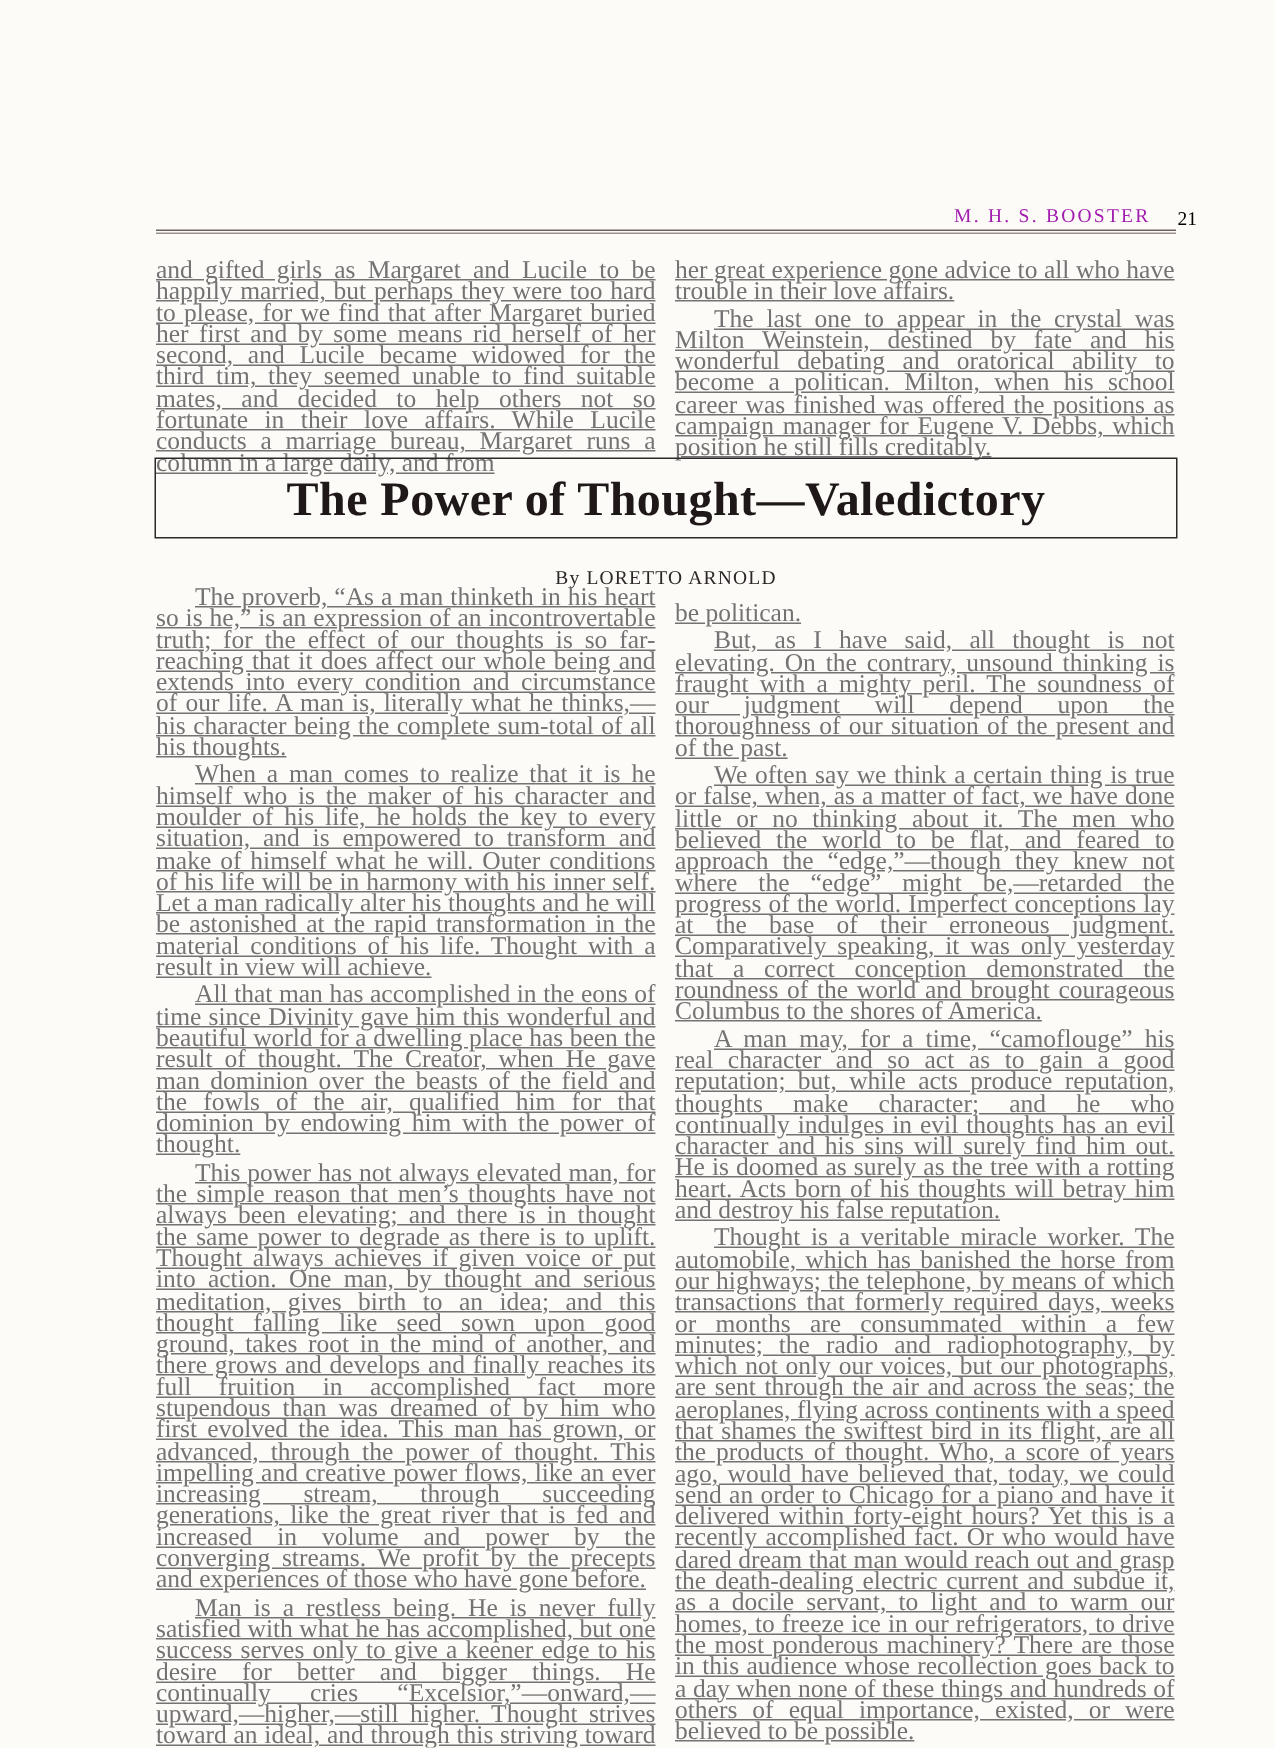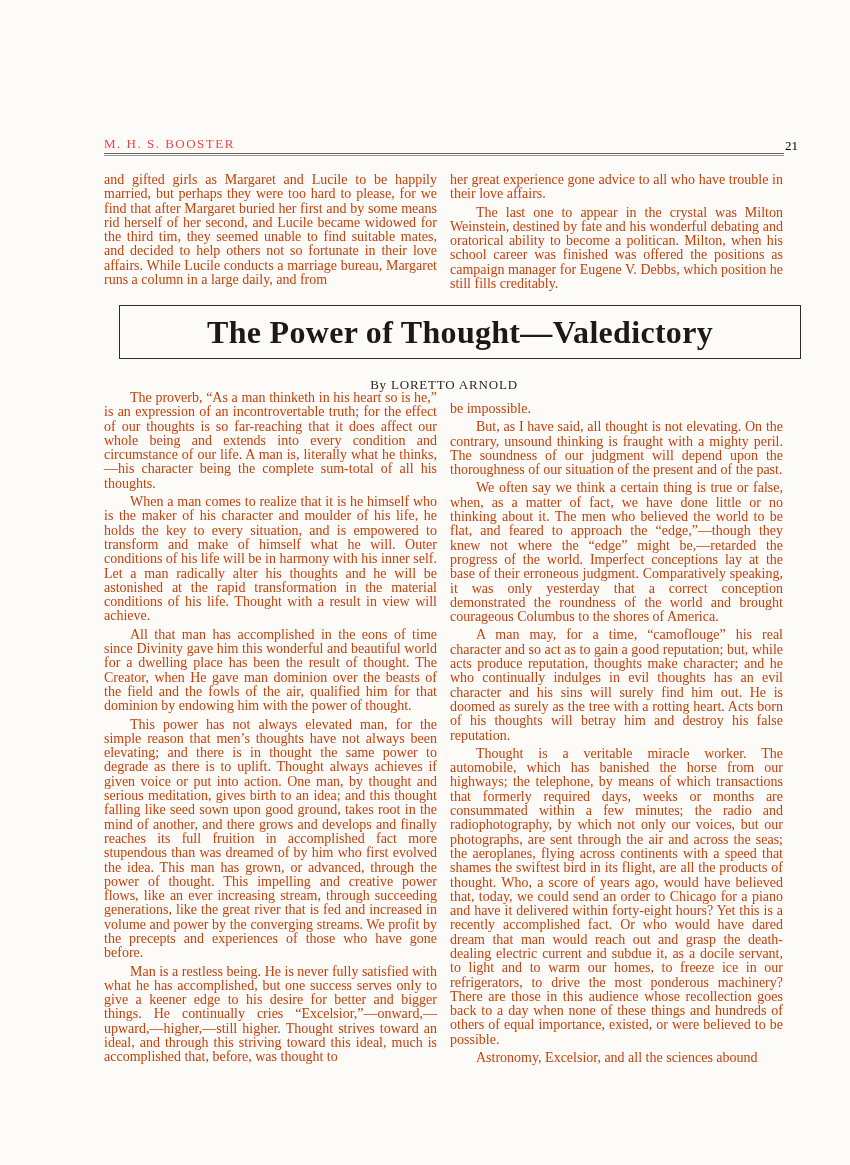--- a/index.html
+++ b/index.html
@@ -11,39 +11,40 @@
       position: relative;
     }
     .header {
       position: absolute; left: 104px; top: 136px; width: 680px; height: 22px;
     }
     .header .rule {
       position: absolute; left: 0; right: 0; bottom: 2px; height: 0;
       border-top: 1px solid #6a6060; border-bottom: 1px solid #9a9090; padding-top: 1px;
     }
     .header .title {
-      position: absolute; left: 0; right: 17px; top: 0; text-align: left;
-      font-size: 13px; letter-spacing: 1.5px; color: #ef4444;
+      position: absolute; left: 0; right: 17px; top: 0; text-align: right;
+      font-size: 13px; letter-spacing: 1.5px; color: #a21caf;
       background: transparent;
     }
     .header .pagenum {
       position: absolute; right: -14px; top: 2px; font-size: 13px; color: #000000;
     }
     .col {
-      position: absolute; font-size: 14px; line-height: 14.3px; text-align: justify;
-      color: #c2410c;
+      position: absolute; font-size: 17px; line-height: 14.3px; text-align: justify;
+      color: #737373;
+      text-decoration: underline;
     }
     .col p { margin: 0 0 4px 0; text-indent: 26px; }
     .col p.noindent { text-indent: 0; }
     .top-left { left: 104px; top: 173px; width: 333px; }
     .top-right { left: 450px; top: 173px; width: 333px; }
     .title-box {
       position: absolute; left: 103px; top: 305px; width: 680px; height: 52px;
       border: 1.5px solid #2e2828;
-      display: flex; align-items: center; justify-content: center; margin-left: 16px;
+      display: flex; align-items: center; justify-content: center;
     }
     .title-box h1 {
       margin: 0; font-family: "Liberation Serif", serif; font-weight: bold;
       font-size: 32px; color: #1e1818; letter-spacing: 0.3px;
     }
     .byline {
       position: absolute; left: 104px; width: 680px; top: 377px; text-align: center;
       font-size: 13px; letter-spacing: 0.8px; color: #2c2626;
     }
     .body-left { left: 104px; top: 391px; width: 333px; }
@@ -75,19 +76,19 @@
 
 <div class="col body-left">
   <p>The proverb, “As a man thinketh in his heart so is he,” is an expression of an incontrovertable truth; for the effect of our thoughts is so far-reaching that it does affect our whole being and extends into every condition and circumstance of our life. A man is, literally what he thinks,—his character being the complete sum-total of all his thoughts.</p>
   <p>When a man comes to realize that it is he himself who is the maker of his character and moulder of his life, he holds the key to every situation, and is empowered to transform and make of himself what he will. Outer conditions of his life will be in harmony with his inner self. Let a man radically alter his thoughts and he will be astonished at the rapid transformation in the material conditions of his life. Thought with a result in view will achieve.</p>
   <p>All that man has accomplished in the eons of time since Divinity gave him this wonderful and beautiful world for a dwelling place has been the result of thought. The Creator, when He gave man dominion over the beasts of the field and the fowls of the air, qualified him for that dominion by endowing him with the power of thought.</p>
   <p>This power has not always elevated man, for the simple reason that men’s thoughts have not always been elevating; and there is in thought the same power to degrade as there is to uplift. Thought always achieves if given voice or put into action. One man, by thought and serious meditation, gives birth to an idea; and this thought falling like seed sown upon good ground, takes root in the mind of another, and there grows and develops and finally reaches its full fruition in accomplished fact more stupendous than was dreamed of by him who first evolved the idea. This man has grown, or advanced, through the power of thought. This impelling and creative power flows, like an ever increasing stream, through succeeding generations, like the great river that is fed and increased in volume and power by the converging streams. We profit by the precepts and experiences of those who have gone before.</p>
   <p>Man is a restless being. He is never fully satisfied with what he has accomplished, but one success serves only to give a keener edge to his desire for better and bigger things. He continually cries “Excelsior,”—onward,—upward,—higher,—still higher. Thought strives toward an ideal, and through this striving toward this ideal, much is accomplished that, before, was thought to</p>
 </div>
 
 <div class="col body-right">
-  <p class="noindent">be impossible.</p>
+  <p class="noindent">be politican.</p>
   <p>But, as I have said, all thought is not elevating. On the contrary, unsound thinking is fraught with a mighty peril. The soundness of our judgment will depend upon the thoroughness of our situation of the present and of the past.</p>
   <p>We often say we think a certain thing is true or false, when, as a matter of fact, we have done little or no thinking about it. The men who believed the world to be flat, and feared to approach the “edge,”—though they knew not where the “edge” might be,—retarded the progress of the world. Imperfect conceptions lay at the base of their erroneous judgment. Comparatively speaking, it was only yesterday that a correct conception demonstrated the roundness of the world and brought courageous Columbus to the shores of America.</p>
   <p>A man may, for a time, “camoflouge” his real character and so act as to gain a good reputation; but, while acts produce reputation, thoughts make character; and he who continually indulges in evil thoughts has an evil character and his sins will surely find him out. He is doomed as surely as the tree with a rotting heart. Acts born of his thoughts will betray him and destroy his false reputation.</p>
   <p>Thought is a veritable miracle worker. The automobile, which has banished the horse from our highways; the telephone, by means of which transactions that formerly required days, weeks or months are consummated within a few minutes; the radio and radiophotography, by which not only our voices, but our photographs, are sent through the air and across the seas; the aeroplanes, flying across continents with a speed that shames the swiftest bird in its flight, are all the products of thought. Who, a score of years ago, would have believed that, today, we could send an order to Chicago for a piano and have it delivered within forty-eight hours? Yet this is a recently accomplished fact. Or who would have dared dream that man would reach out and grasp the death-dealing electric current and subdue it, as a docile servant, to light and to warm our homes, to freeze ice in our refrigerators, to drive the most ponderous machinery? There are those in this audience whose recollection goes back to a day when none of these things and hundreds of others of equal importance, existed, or were believed to be possible.</p>
   <p>Astronomy, Excelsior, and all the sciences abound</p>
 </div>
 
 </body></html>

